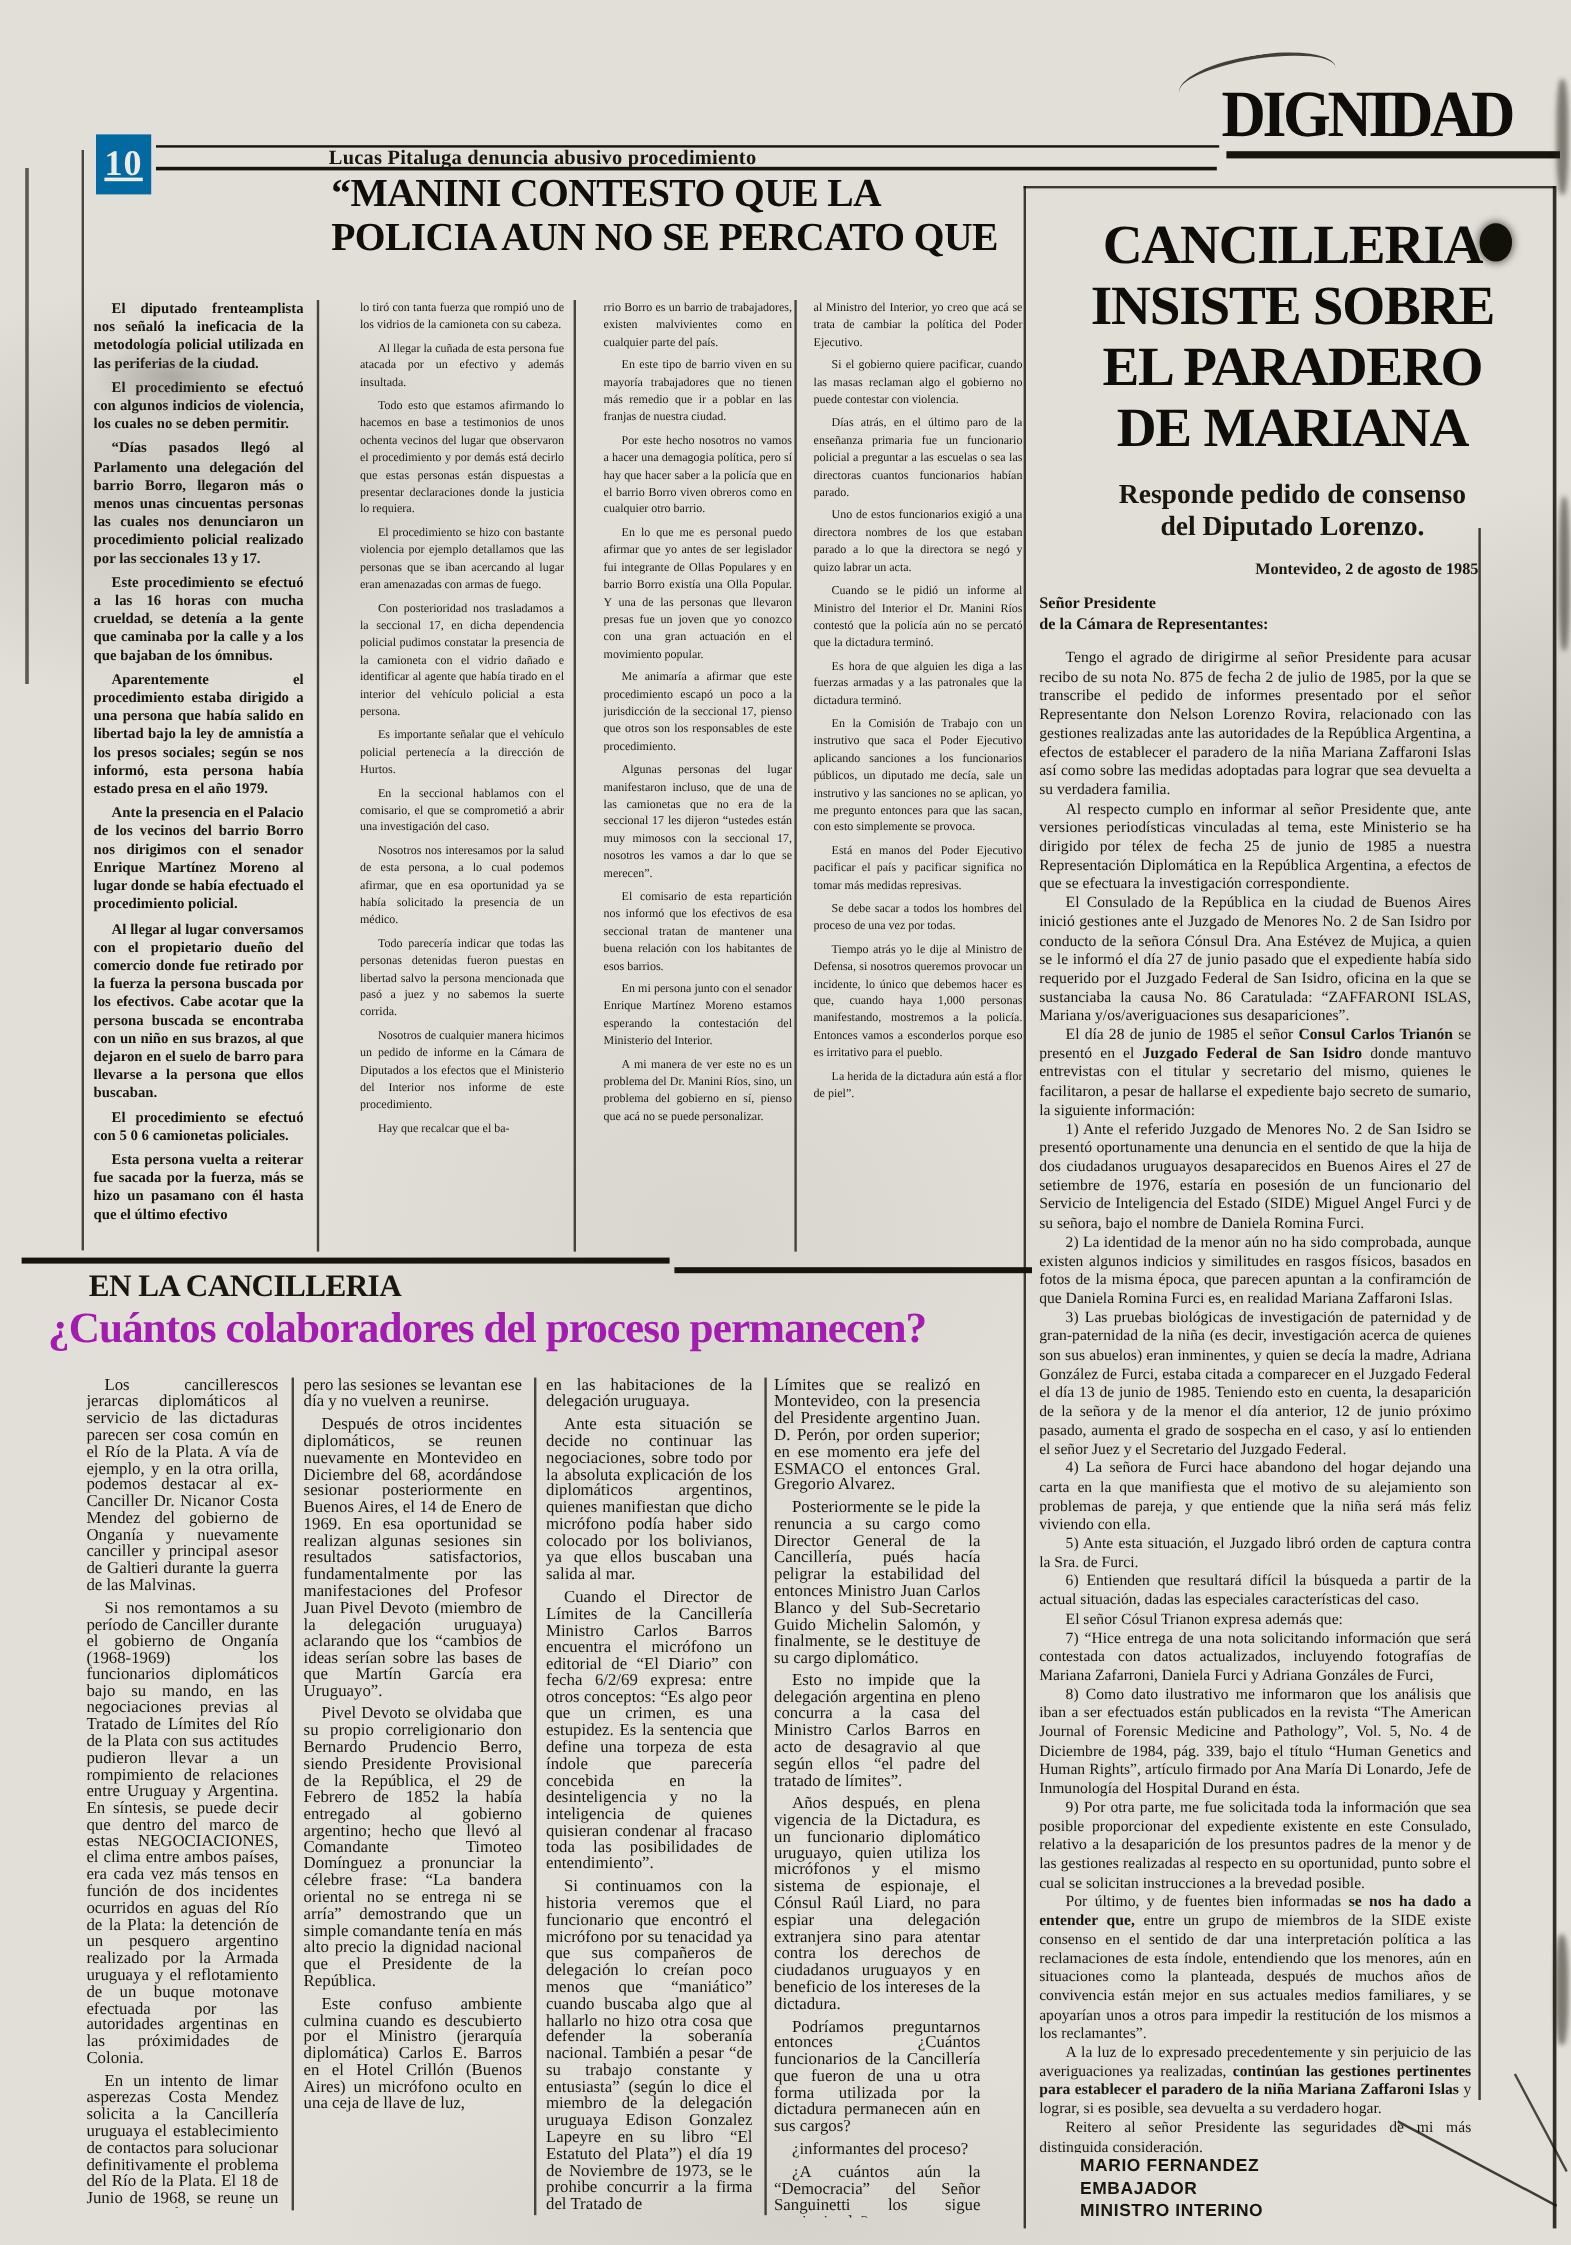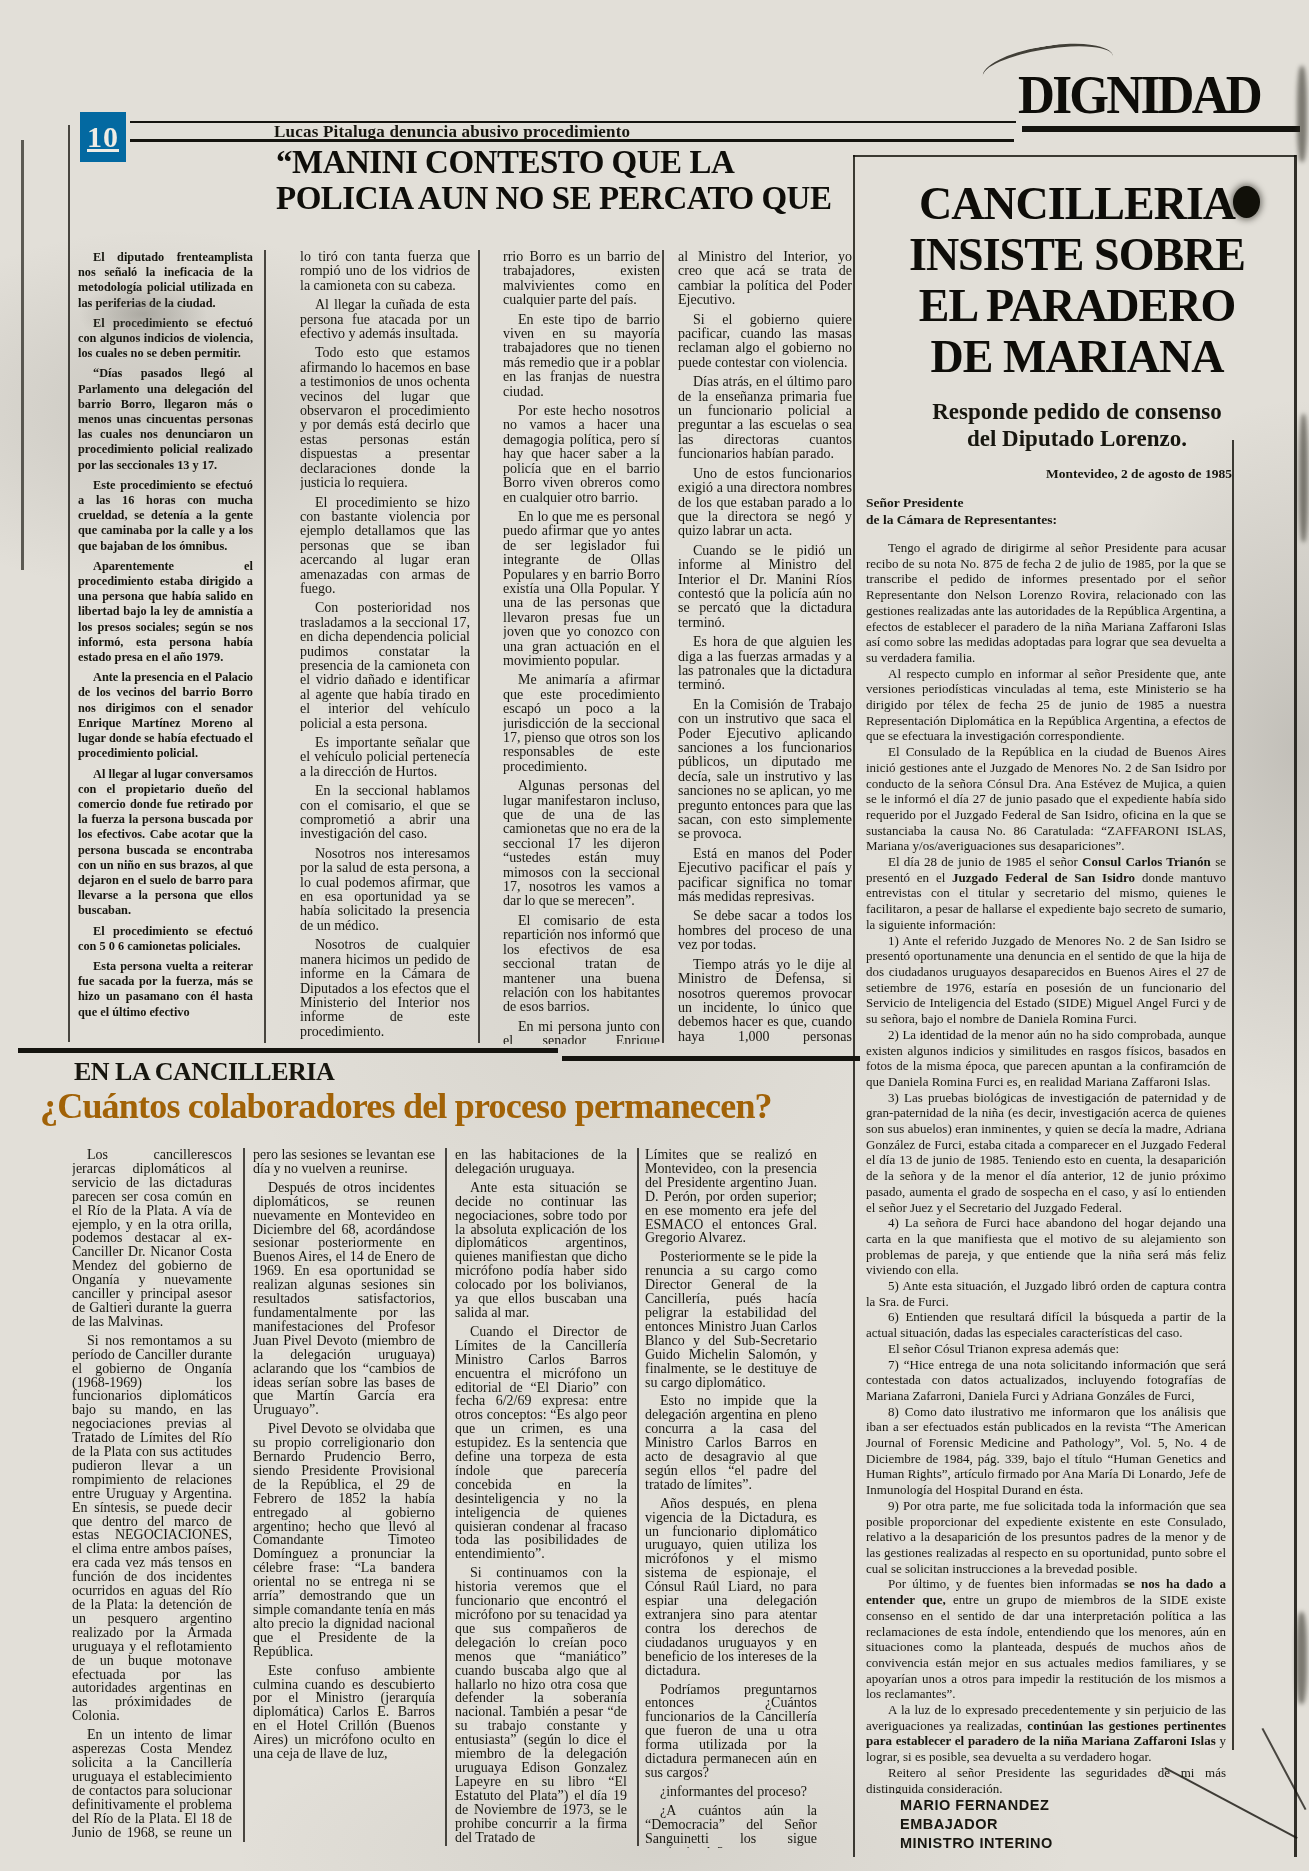--- a/index.html
+++ b/index.html
@@ -26,21 +26,21 @@
   .masthead-underline{left:1022px;top:126px;width:278px;height:6px;}
   .rule-top1{left:130px;top:121px;width:886px;height:2px;}
   .rule-top2{left:130px;top:139px;width:884px;height:3px;}
   
   .kicker-main{left:274px;top:122px;font:bold 17px/20px "Liberation Serif",serif;letter-spacing:.2px;}
   .headline-main{left:276px;top:144px;width:620px;font:bold 33px/36px "Liberation Serif",serif;letter-spacing:-.5px;color:#0f0e0a;}
   .col{overflow:hidden;text-align:justify;}
   .col p{margin:0 0 5px 0;text-indent:15px;}
   .col.cont p:first-child{text-indent:0;}
   .col-bold{font-weight:bold;}
-  .tcol{font-size:14px;line-height:14.4px;}
+  .tcol{font-size:10px;line-height:14.4px;}
   .c1{left:78px;top:250px;width:175px;height:792px;font-size:12.3px;line-height:15.2px;}
   .c2{left:300px;top:250px;width:170px;height:794px;}
   .c3{left:503px;top:250px;width:157px;height:794px;}
   .c4{left:678px;top:250px;width:174px;height:794px;}
   .vr-a{left:68px;top:125px;height:917px;}
   .vr-b{left:264px;top:250px;height:793px;}
   .vr-c{left:478px;top:250px;height:793px;}
   .vr-d{left:662px;top:250px;height:793px;}
   
   .frame-left{left:853px;top:155px;width:2px;height:1702px;background:rgba(18,16,10,.8);}
@@ -56,21 +56,21 @@
   .letter-body{left:866px;top:540px;width:360px;height:1254px;overflow:hidden;
     font-size:13px;line-height:15.7px;text-align:justify;}
   .letter-body p{margin:0;text-indent:22px;}
   .seg-bold{font-weight:bold;}
   .signature{left:900px;top:1796px;width:350px;text-align:left;
     font:bold 14.5px/19px "Liberation Sans",sans-serif;letter-spacing:.5px;}
   
   .rule-mid1{left:18px;top:1048px;width:540px;height:5px;}
   .rule-mid2{left:562px;top:1056px;width:298px;height:5px;}
   .kicker-bottom{left:74px;top:1058px;font:bold 26px/28px "Liberation Serif",serif;letter-spacing:-.5px;}
-  .headline-bottom{left:40px;top:1086px;width:815px;font:bold 36px/40px "Liberation Serif",serif;letter-spacing:-.8px;color:#a16207;}
+  .headline-bottom{left:40px;top:1086px;width:815px;font:bold 36px/40px "Liberation Serif",serif;letter-spacing:-.8px;color:#a21caf;}
   .bcol{font-size:14px;line-height:13.9px;}
   .b1{left:72px;top:1148px;width:160px;height:692px;}
   .b2{left:253px;top:1148px;width:182px;height:694px;}
   .b3{left:455px;top:1148px;width:172px;height:700px;}
   .b4{left:645px;top:1148px;width:172px;height:700px;}
   .vr-e{left:243px;top:1148px;height:694px;}
   .vr-f{left:445px;top:1148px;height:698px;}
   .vr-g{left:637px;top:1148px;height:698px;}
   
   .ink-blob{left:1233px;top:186px;width:27px;height:32px;background:#111009;border-radius:50%;
@@ -120,20 +120,21 @@
   </div>
 <div class="abs col tcol cont c2">
     <p><span>lo tiró con tanta fuerza que rompió uno de los vidrios de la camioneta con su cabeza.</span></p>
     <p><span>Al llegar la cuñada de esta persona fue atacada por un efectivo y además insultada.</span></p>
     <p><span>Todo esto que estamos afirmando lo hacemos en base a testimonios de unos ochenta vecinos del lugar que observaron el procedimiento y por demás está decirlo que estas personas están dispuestas a presentar declaraciones donde la justicia lo requiera.</span></p>
     <p><span>El procedimiento se hizo con bastante violencia por ejemplo detallamos que las personas que se iban acercando al lugar eran amenazadas con armas de fuego.</span></p>
     <p><span>Con posterioridad nos trasladamos a la seccional 17, en dicha dependencia policial pudimos constatar la presencia de la camioneta con el vidrio dañado e identificar al agente que había tirado en el interior del vehículo policial a esta persona.</span></p>
     <p><span>Es importante señalar que el vehículo policial pertenecía a la dirección de Hurtos.</span></p>
     <p><span>En la seccional hablamos con el comisario, el que se comprometió a abrir una investigación del caso.</span></p>
     <p><span>Nosotros nos interesamos por la salud de esta persona, a lo cual podemos afirmar, que en esa oportunidad ya se había solicitado la presencia de un médico.</span></p>
+    <p><span>Todo parecería indicar que todas las personas detenidas fueron puestas en libertad salvo la persona mencionada que pasó a juez y no sabemos la suerte corrida.</span></p>
     <p><span>Nosotros de cualquier manera hicimos un pedido de informe en la Cámara de Diputados a los efectos que el Ministerio del Interior nos informe de este procedimiento.</span></p>
     <p><span>Hay que recalcar que el ba-</span></p>
   </div>
 <div class="abs col tcol cont c3">
     <p><span>rrio Borro es un barrio de trabajadores, existen malvivientes como en cualquier parte del país.</span></p>
     <p><span>En este tipo de barrio viven en su mayoría trabajadores que no tienen más remedio que ir a poblar en las franjas de nuestra ciudad.</span></p>
     <p><span>Por este hecho nosotros no vamos a hacer una demagogia política, pero sí hay que hacer saber a la policía que en el barrio Borro viven obreros como en cualquier otro barrio.</span></p>
     <p><span>En lo que me es personal puedo afirmar que yo antes de ser legislador fui integrante de Ollas Populares y en barrio Borro existía una Olla Popular. Y una de las personas que llevaron presas fue un joven que yo conozco con una gran actuación en el movimiento popular.</span></p>
     <p><span>Me animaría a afirmar que este procedimiento escapó un poco a la jurisdicción de la seccional 17, pienso que otros son los responsables de este procedimiento.</span></p>
     <p><span>Algunas personas del lugar manifestaron incluso, que de una de las camionetas que no era de la seccional 17 les dijeron “ustedes están muy mimosos con la seccional 17, nosotros les vamos a dar lo que se merecen”.</span></p>

